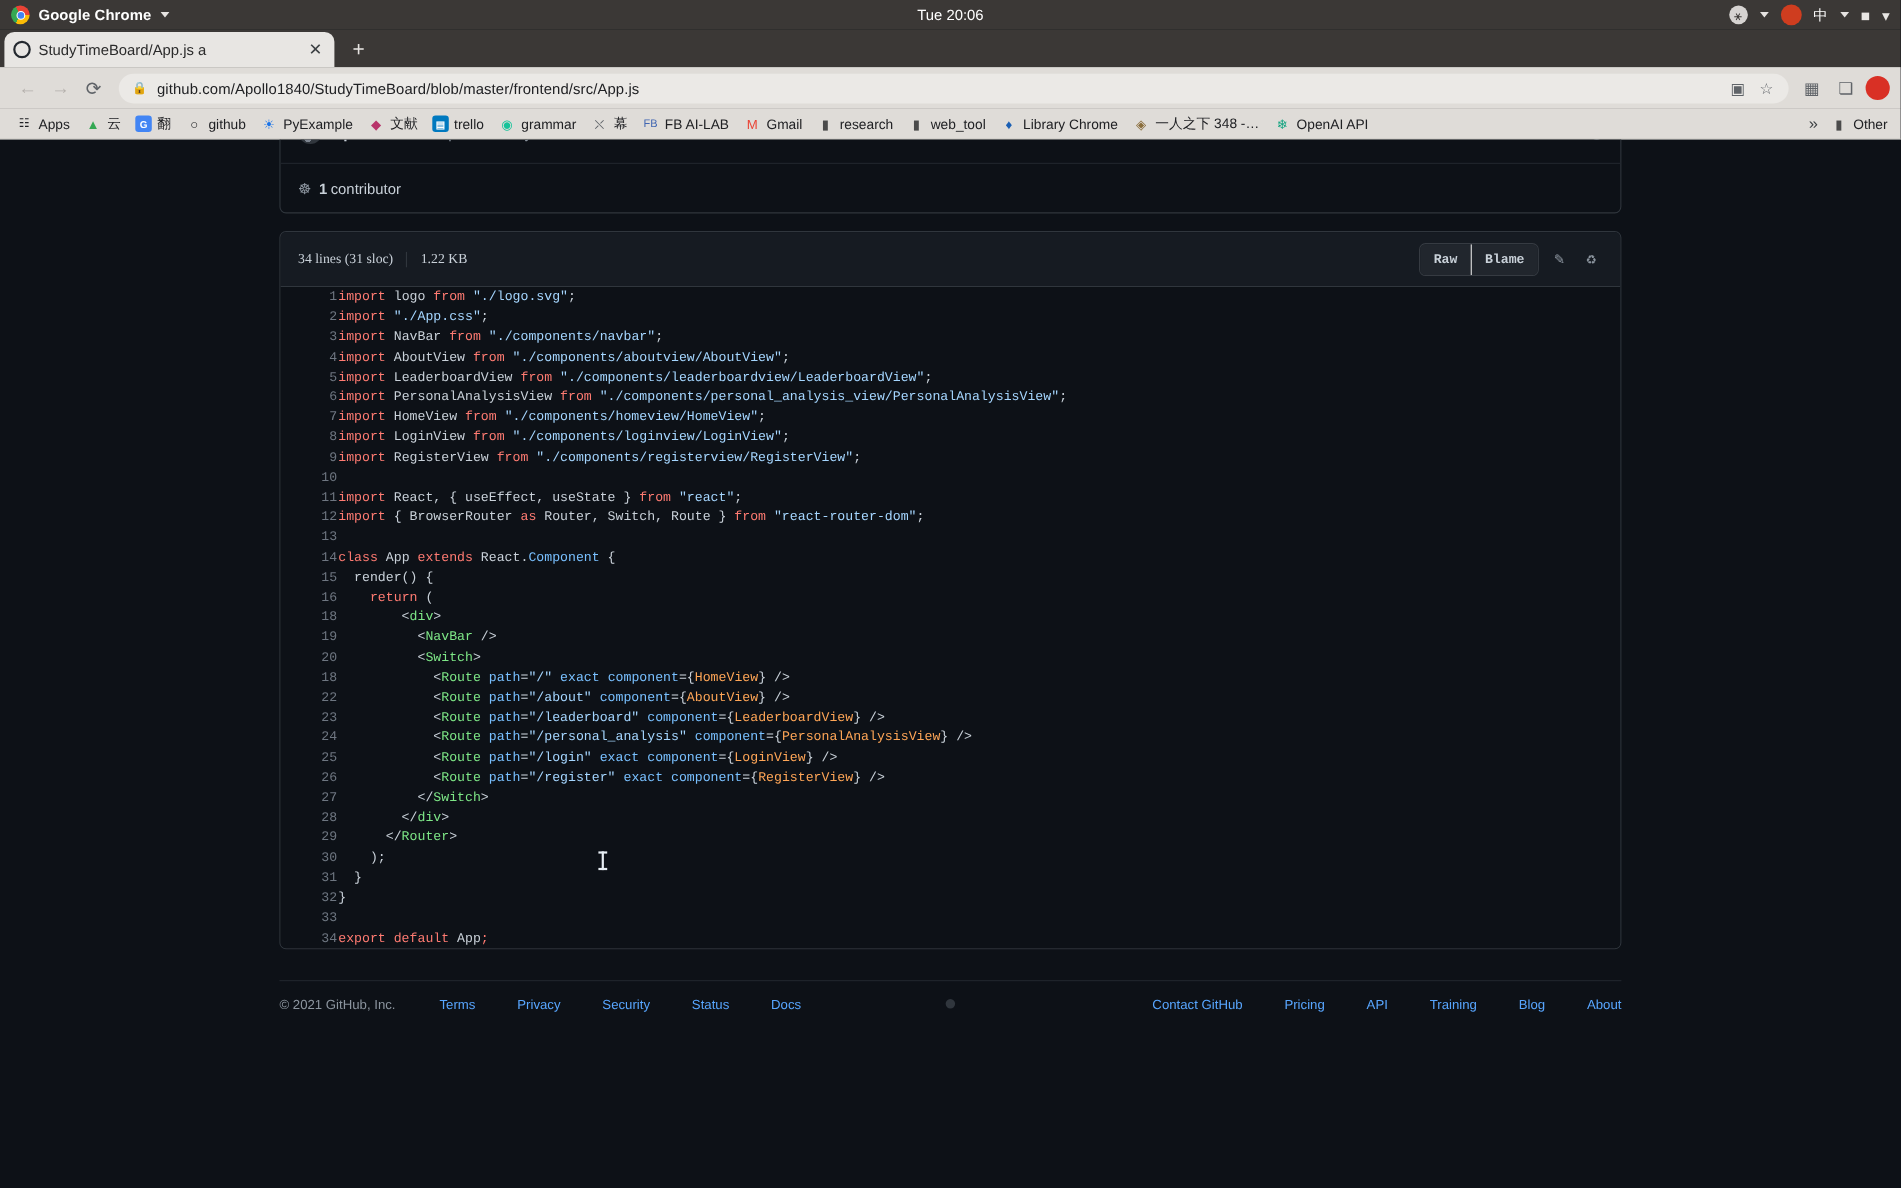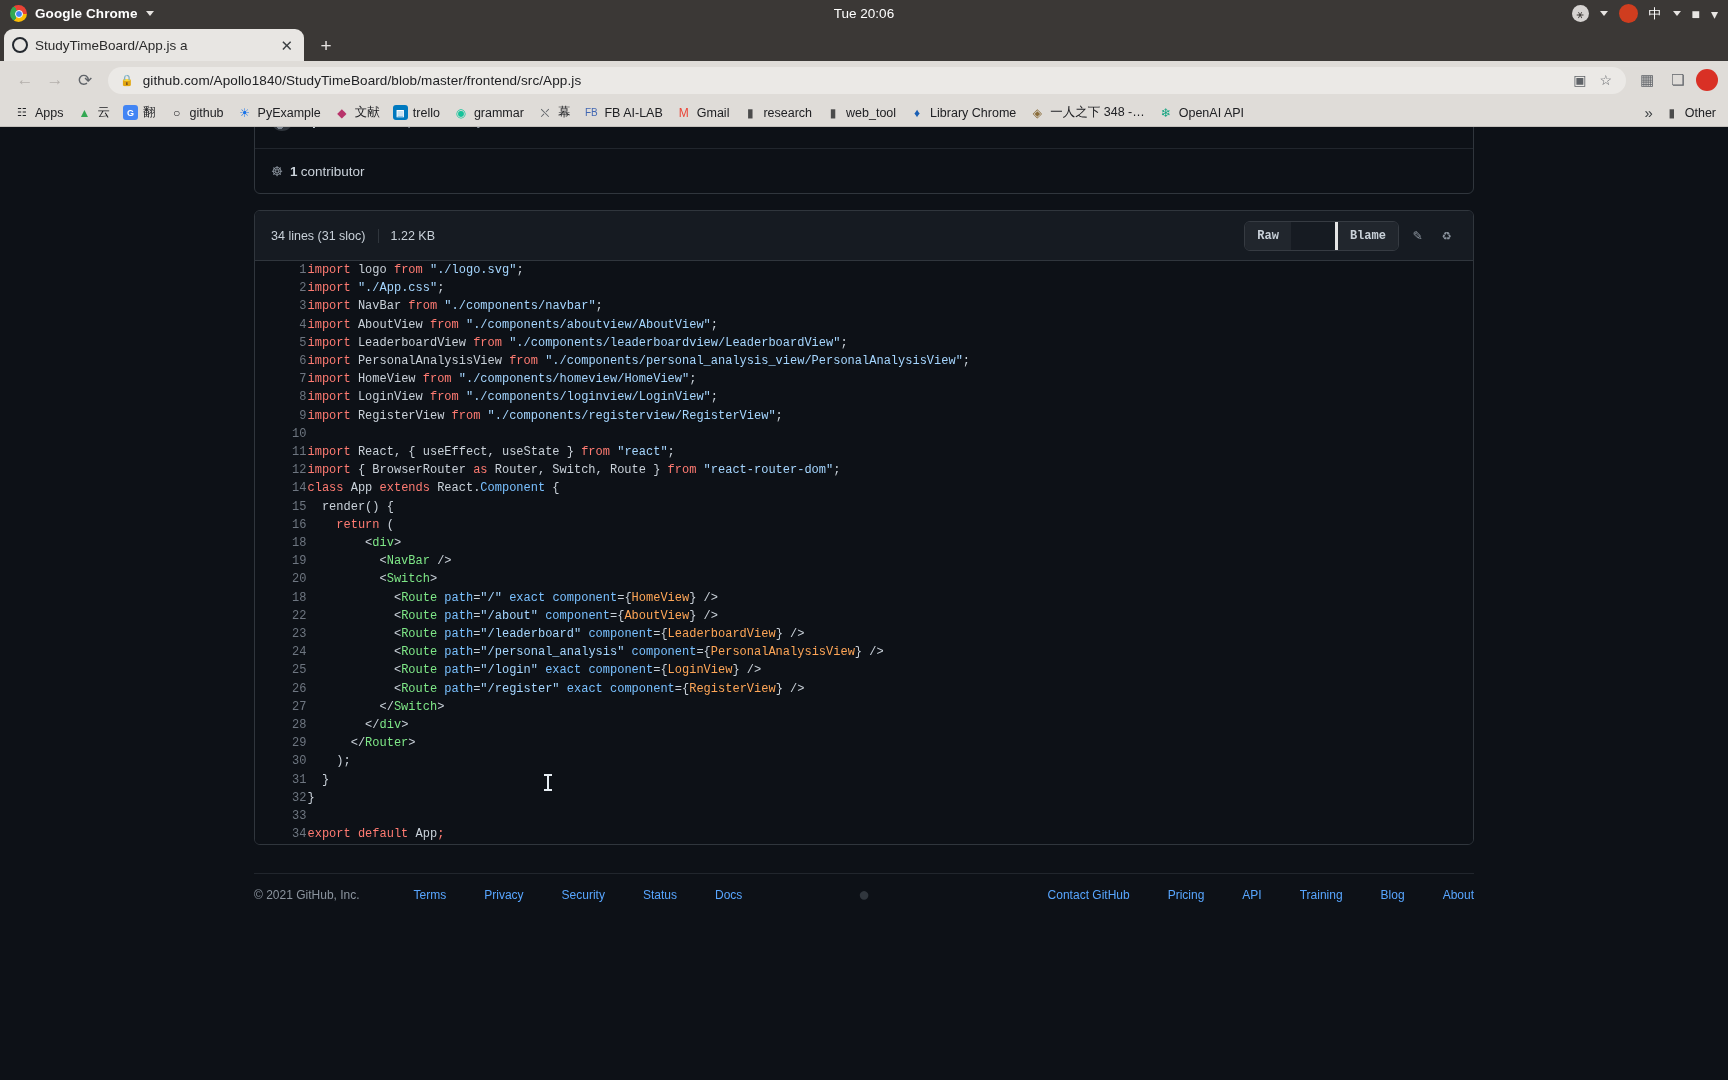--- a/index.html
+++ b/index.html
@@ -164,31 +164,31 @@
   
   .file-box {
     margin-top: 16px; border: 1px solid #30363d; border-radius: 6px;
     background: #0d1117; overflow: hidden;
   }
   .file-head {
     display: flex; align-items: center; padding: 8px 16px; height: 50px;
     background: #161b22; border-bottom: 1px solid #30363d;
   }
   .file-meta {
-    font-family: Liberation Sans, sans-serif; font-size: 12.5px; color: #c9d1d9;
+    font-family: Liberation Serif, serif; font-size: 12.5px; color: #c9d1d9;
     display: flex; align-items: center; gap: 0;
   }
   .meta-div { display: inline-block; width: 1px; height: 14px; background: #30363d; margin: 0 12px; }
   .file-actions { margin-left: auto; display: flex; align-items: center; gap: 8px; font-family: Liberation Mono, monospace; }
   .btn-group { display: flex; border: 1px solid #363b42; border-radius: 6px; overflow: hidden; }
   .btn-group .gbtn {
     background: #21262d; color: #c9d1d9; font-size: 12px; font-weight: bold;
     padding: 5px 12px; line-height: 18px;
   }
-  .btn-group .gbtn + .gbtn { border-left: 3px solid #e5e5e5; margin-left: 44px; }
+  .btn-group .gbtn + .gbtn { border-left: 1px solid #e5e5e5; }
   .icon-btn { color: #8b949e; font-size: 15px; padding: 3px 6px; display: flex; align-items: center; }
 
   
   .code-table { width: 100%; border-collapse: collapse; background: #0d1117; }
   .code-table td { vertical-align: top; padding: 0; }
   .ln {
     width: 52px; text-align: right; padding-right: 12px;
     color: #6e7681; font-family: "Liberation Mono", monospace;
     font-size: 12px; line-height: 18.2px; user-select: none;
     border-right: 1px solid transparent;
@@ -207,21 +207,21 @@
 
   
   .footer {
     width: 1220px; margin: 28px auto 0; padding-top: 14px;
     border-top: 1px solid #21262d;
     display: flex; align-items: center; font-size: 12px; color: #8b949e;
     position: relative;
   }
   .f-left { display: flex; align-items: center; gap: 0; }
   .f-left .flink, .f-right .flink { color: #58a6ff; margin-right: 38px; }
-  .copy { margin-right: 54px; }
+  .copy { margin-right: 40px; }
   .f-mark {
     position: absolute; left: 50%; transform: translateX(-50%);
     color: #30363d; font-size: 20px;
   }
   .f-right { margin-left: auto; display: flex; align-items: center; }
   .f-right .flink:last-child { margin-right: 0; }
 
   
   .text-cursor {
     position: absolute; left: 547px; top: 647px; width: 2px; height: 17px;
@@ -435,20 +435,24 @@
             </tr>
             <tr>
               <td class="ln">11</td>
               <td class="lc"><span class="k">import </span><span class="p">React, { useEffect, useState } </span><span class="k">from </span><span class="s">"react"</span><span class="p">;</span></td>
             </tr>
             <tr>
               <td class="ln">12</td>
               <td class="lc"><span class="k">import </span><span class="p">{ BrowserRouter </span><span class="k">as </span><span class="p">Router, Switch, Route } </span><span class="k">from </span><span class="s">"react-router-dom"</span><span class="p">;</span></td>
             </tr>
             <tr>
+              <td class="ln">13</td>
+              <td class="lc">&nbsp;</td>
+            </tr>
+            <tr>
               <td class="ln">14</td>
               <td class="lc"><span class="k">class </span><span class="p">App </span><span class="k">extends </span><span class="p">React.</span><span class="e">Component</span><span class="p"> {</span></td>
             </tr>
             <tr>
               <td class="ln">15</td>
               <td class="lc"><span class="p">  render() {</span></td>
             </tr>
             <tr>
               <td class="ln">16</td>
               <td class="lc"><span class="p">    </span><span class="k">return</span><span class="p"> (</span></td>

